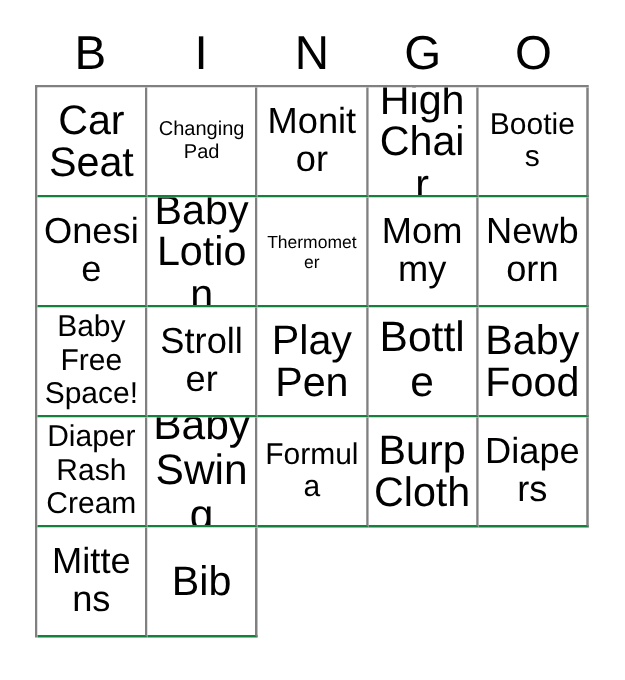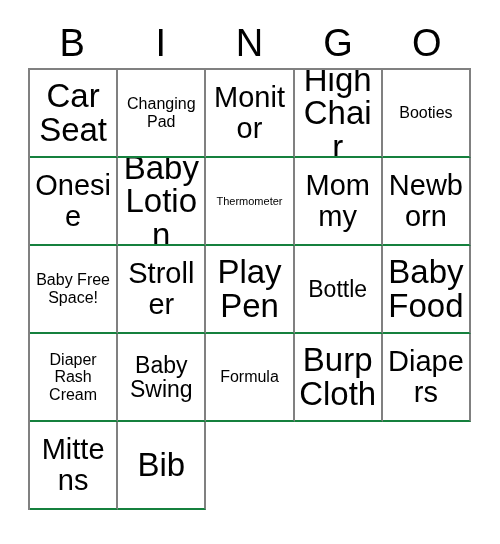--- a/index.html
+++ b/index.html
@@ -62,25 +62,25 @@
   }
   .cell-text {
     display: block;
     width: 100%;
     line-height: 1.02;
     color: #000000;
     word-wrap: break-word;
   }
 
   
-  .fs-xs   { font-size: 11px; line-height: 1.15; }
+  .fs-xs   { font-size: 14px; line-height: 1.15; }
   .fs-sm   { font-size: 16px; line-height: 1.12; }
-  .fs-md   { font-size: 16px; line-height: 1.10; }
+  .fs-md   { font-size: 24px; line-height: 1.10; }
   .fs-lg   { font-size: 29px; line-height: 1.08; }
-  .fs-xl   { font-size: 23px; line-height: 1.05; }
+  .fs-xl   { font-size: 34px; line-height: 1.05; }
   .fs-xxl  { font-size: 33px; line-height: 1.02; }
 </style>
 </head>
 <body>
 
 <div id="bingo-card">
 
   <div id="bingo-header">
     <div class="header-letter">B</div>
     <div class="header-letter">I</div>

